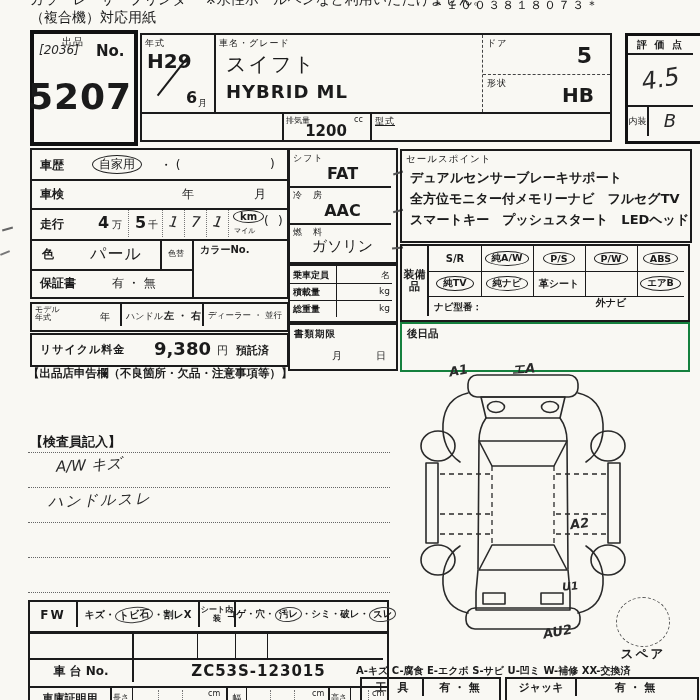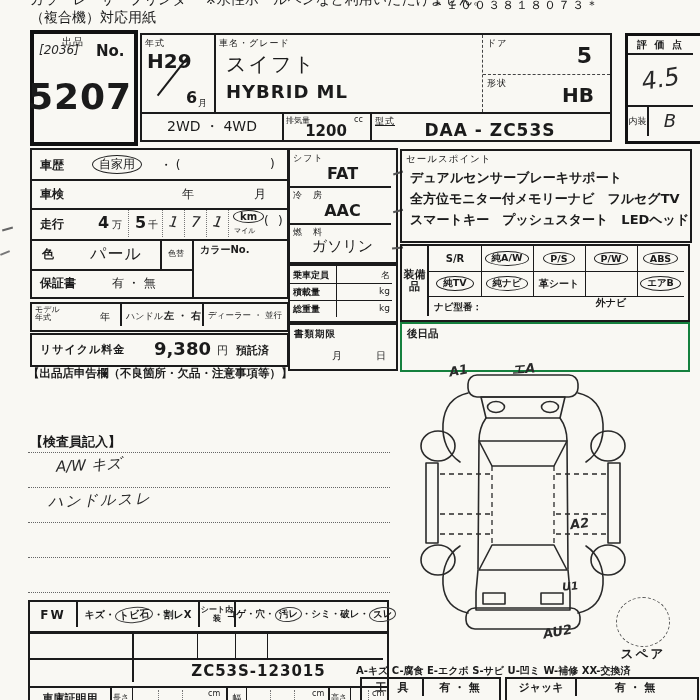--- a/index.html
+++ b/index.html
@@ -51,26 +51,24 @@
 
     <span class="a lb" style="left:77px;top:2px;">車名・グレード</span>
     <span class="a" style="left:84px;top:16px;font-size:20px;letter-spacing:2px;">スイフト</span>
     <span class="a bold" style="left:84px;top:46px;font-size:18px;letter-spacing:1px;">HYBRID  ML</span>
 
     <span class="a lb" style="left:345px;top:2px;">ドア</span>
     <span class="a bold" style="right:18px;top:8px;font-size:22px;">5</span>
     <span class="a lb" style="left:345px;top:42px;">形状</span>
     <span class="a bold" style="right:16px;top:48px;font-size:20px;">HB</span>
 
-    <div class="a ctr" style="left:0;top:79px;width:140px;height:26px;font-size:14px;">2WD ・ 4WD</div>
     <span class="a" style="left:144px;top:80px;font-size:8px;">排気量</span>
     <span class="a" style="left:212px;top:80px;font-size:8px;">cc</span>
     <div class="a ctr bold" style="left:140px;top:86px;width:88px;height:19px;font-size:15px;">1200</div>
     <span class="a lb" style="left:233px;top:80px;text-decoration:underline;">型式</span>
-    <div class="a ctr bold" style="left:228px;top:84px;width:240px;height:21px;font-size:17px;letter-spacing:1px;">DAA - ZC53S</div>
   </div>
 
   <div class="a" style="left:625px;top:33px;width:72px;height:105px;border:3.5px solid #111;">
     <div class="a ctr bold" style="left:0;top:0;width:65px;height:17px;border-bottom:2px solid #1b1b1b;font-size:10px;letter-spacing:2px;">評 価 点</div>
     <div class="a ctr hand" style="left:0;top:19px;width:65px;height:48px;font-size:24px;transform:rotate(-9deg);">4.5</div>
     <div class="a" style="left:0;top:69px;width:65px;height:29px;border-top:2px solid #1b1b1b;">
       <div class="a ctr stack" style="left:0;top:0;width:19px;height:29px;border-right:2px solid #1b1b1b;font-size:9px;">内装</div>
       <div class="a ctr hand" style="left:21px;top:0;width:42px;height:27px;font-size:18px;">B</div>
     </div>
   </div>
@@ -300,20 +298,21 @@
         <span class="hring">スレ</span>
     </div>
   </div>
 
   <div class="a" style="left:28px;top:632px;width:357px;height:52px;border:2px solid #1b1b1b;">
     <div class="ln" style="left:0;top:24px;width:353px;height:1.8px;"></div>
     <div class="ln" style="left:102px;top:0;width:1.8px;height:48px;"></div>
     <div class="ln" style="left:167px;top:0;width:1.4px;height:24px;"></div>
     <div class="ln" style="left:205px;top:0;width:1.4px;height:24px;"></div>
     <div class="ln" style="left:237px;top:0;width:1.4px;height:24px;"></div>
+    <div class="a ctr bold" style="left:0;top:26px;width:102px;height:22px;font-size:12px;">車 台 No.</div>
     <div class="a ctr bold" style="left:104px;top:26px;width:249px;height:22px;font-size:15px;letter-spacing:1px;">ZC53S-123015</div>
   </div>
 
   <div class="a" style="left:28px;top:686px;width:357px;height:24px;border:2px solid #1b1b1b;">
     <div class="ln" style="left:80px;top:0;width:1.6px;height:20px;"></div>
     <div class="a ctr bold" style="left:0;top:0;width:80px;height:20px;font-size:11px;">車庫証明用</div>
     <div class="a ctr stack" style="left:82px;top:0;width:18px;height:20px;font-size:8px;">長さ</div>
     <div class="ln" style="left:102px;top:0;width:1.4px;height:20px;"></div>
     <div class="dot-v" style="left:128px;top:2px;height:16px;"></div>
     <div class="dot-v" style="left:152px;top:2px;height:16px;"></div>

